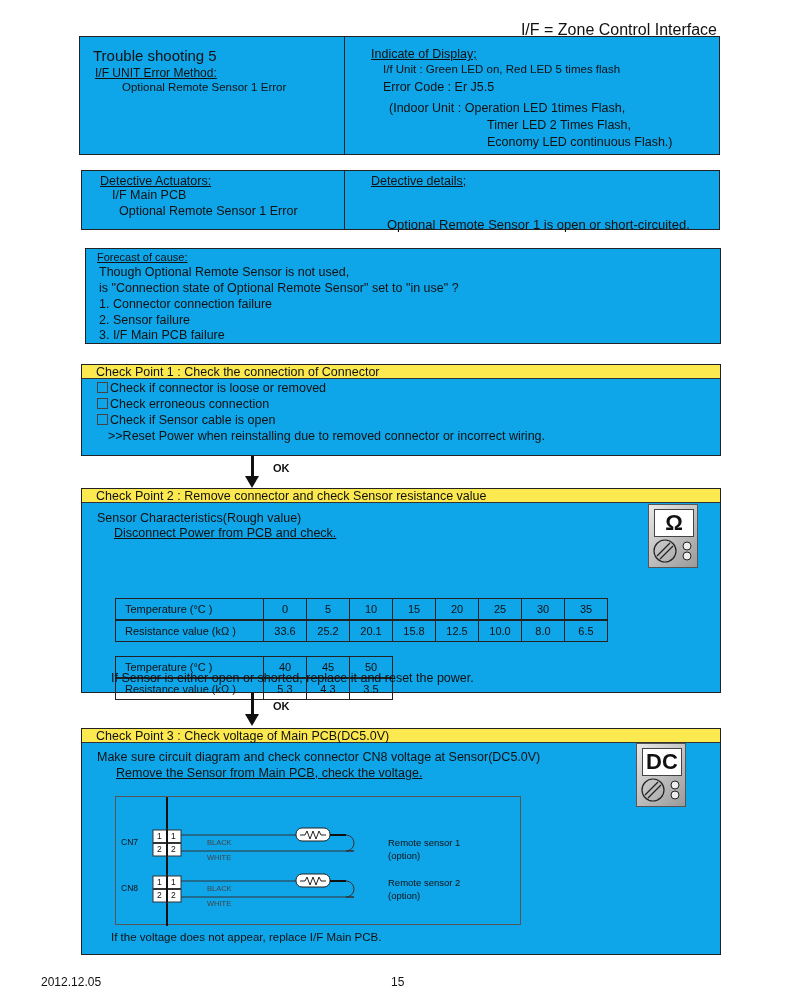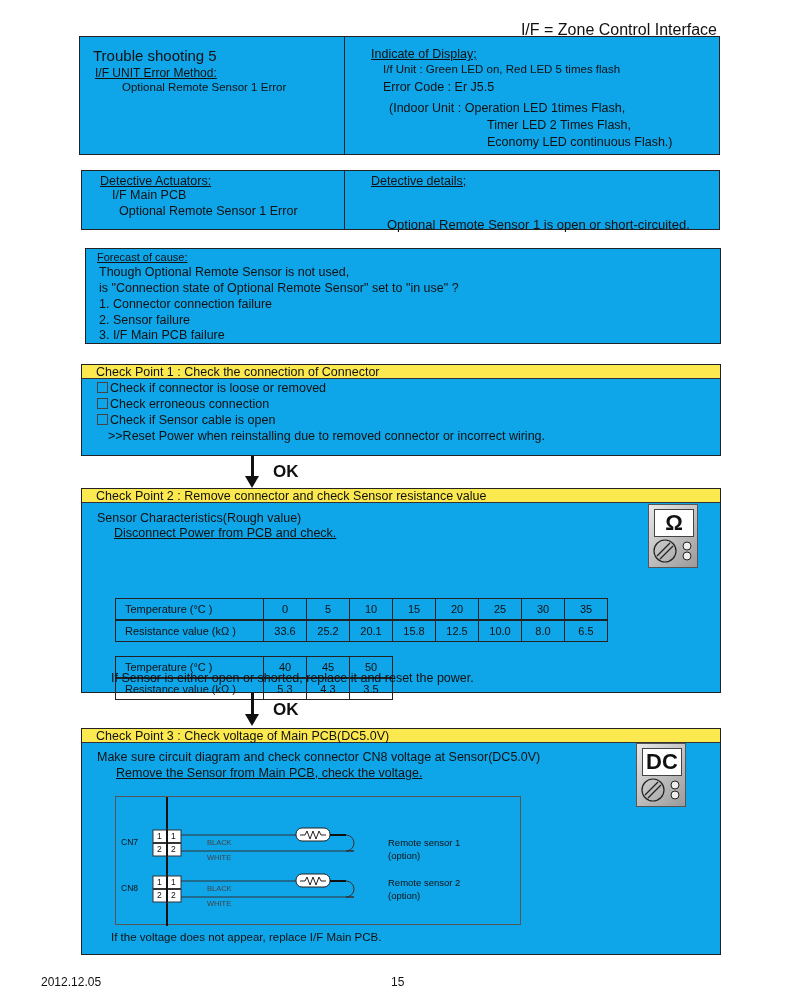--- a/index.html
+++ b/index.html
@@ -13,21 +13,21 @@
          border-bottom:1px solid #333; font-size:12.5px; line-height:14px; padding-left:14px; box-sizing:border-box; }
   .divv { position:absolute; top:0; bottom:0; width:1px; background:#222; }
   table.rt { position:absolute; border-collapse:collapse; font-size:11px;margin-top:44px; }
   table.rt td { border:1px solid #222; height:20px; padding:0; text-align:center; }
   table.rt td.lab { text-align:left; padding-left:9px; width:138px; }
   table.rt tr.top td { border-bottom:2px solid #222; }
   .arrow { position:absolute; width:0; }
   .arrow .shaft { position:absolute; left:-1px; width:3px; background:#111; }
   .arrow .head { position:absolute; left:-7px; width:0; height:0;
                  border-left:7px solid transparent; border-right:7px solid transparent; border-top:12px solid #111; }
-  .ok { position:absolute; font-size:17px; font-weight:bold; }
+  .ok { position:absolute; font-size:11px; font-weight:bold; }
   .meter { position:absolute; width:50px; height:64px; box-sizing:border-box; border:1px solid #555;
            background:linear-gradient(135deg,#e8e8e8,#9a9a9a); }
   .meter .disp { position:absolute; left:5px; top:4px; width:38px; height:26px; background:#fff; border:1px solid #444;
                  font-weight:bold; text-align:center; line-height:26px; }
 </style>
 </head>
 <body>
 
 <div class="t" style="right:82px;top:21px;font-size:16px;">I/F = Zone Control Interface</div>
 

